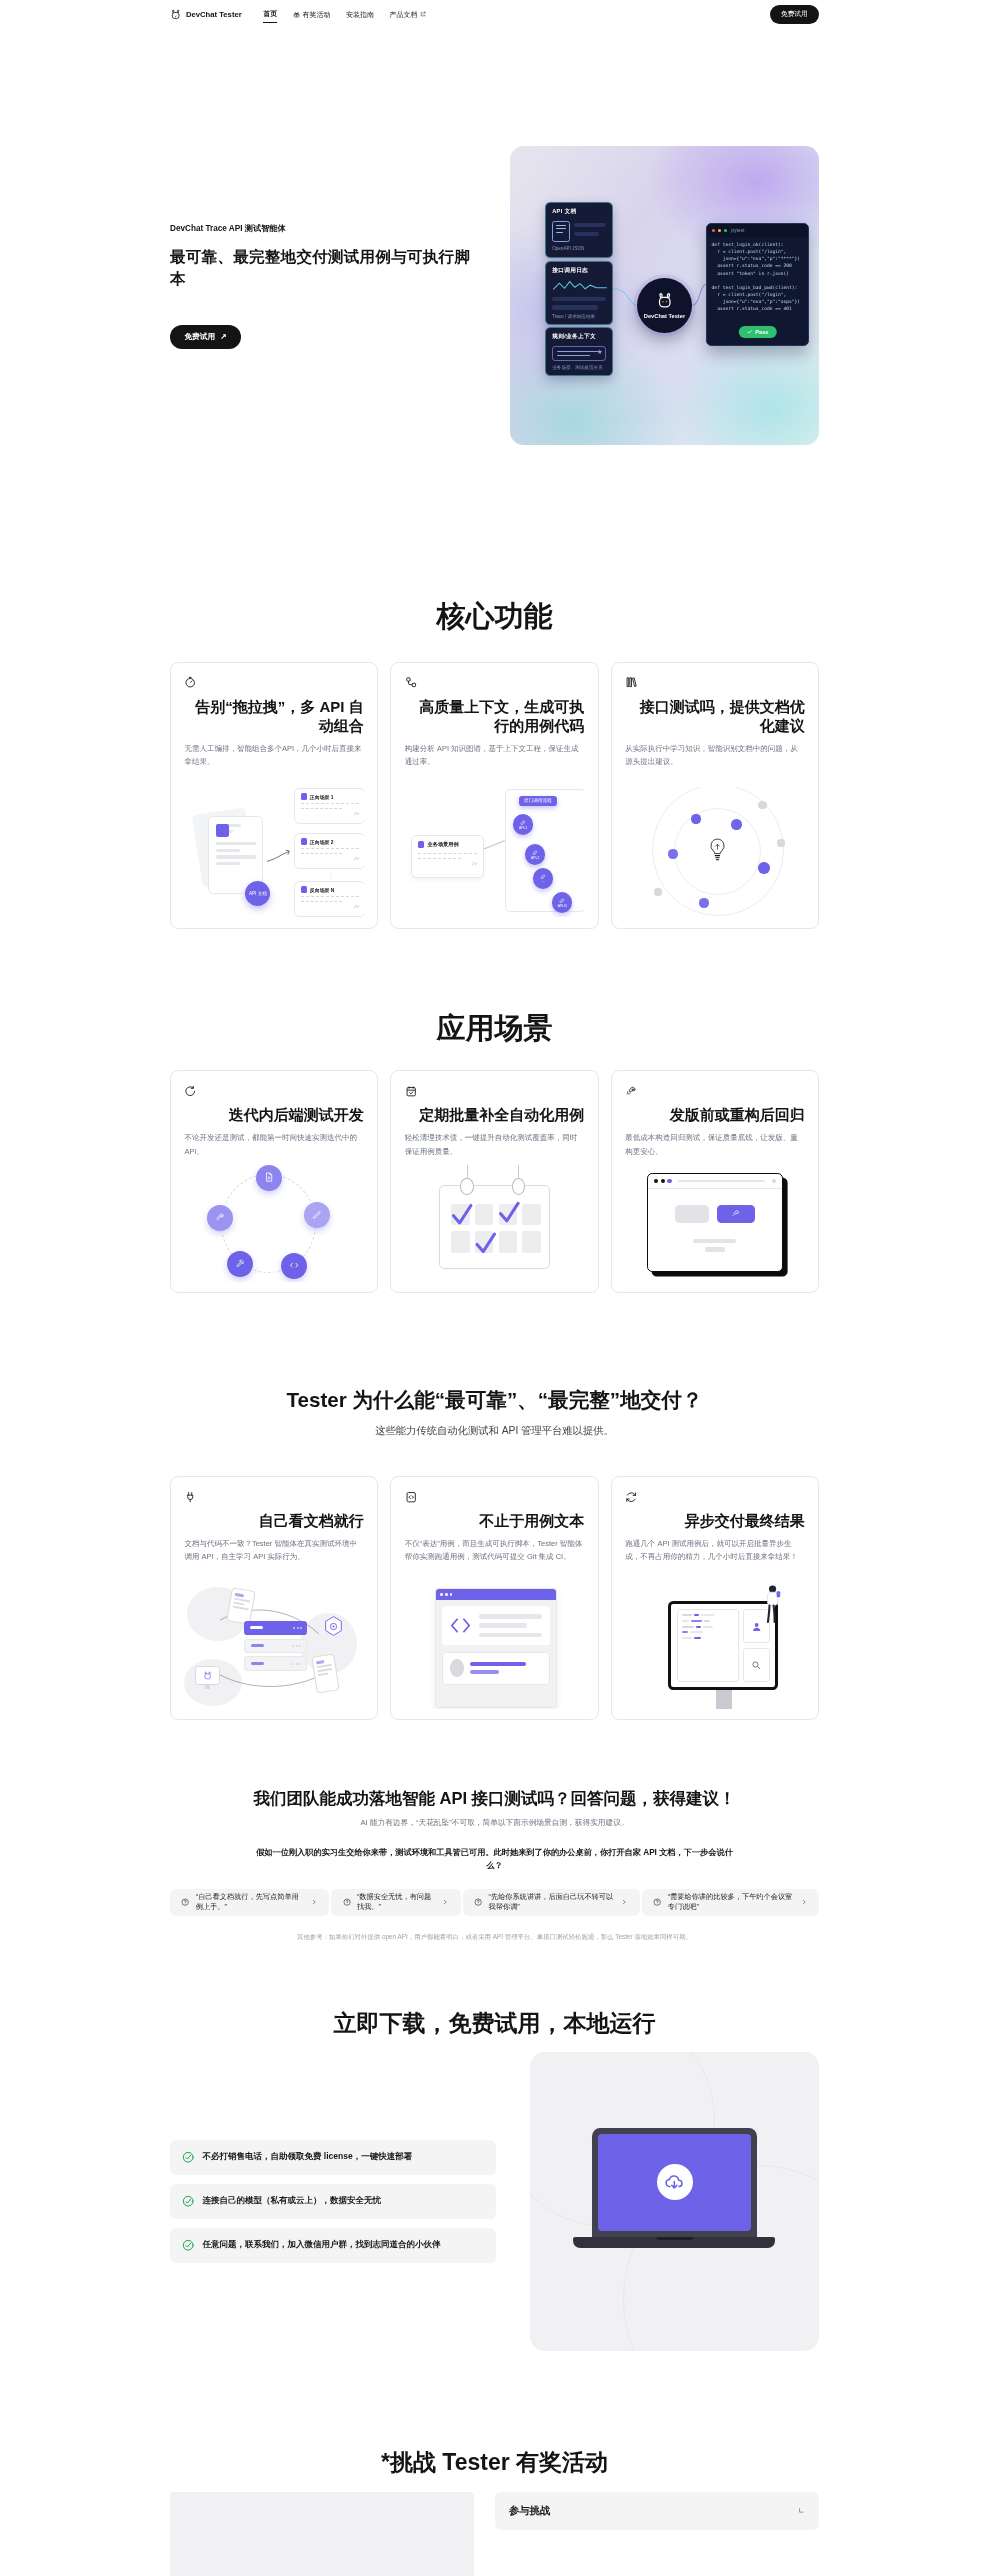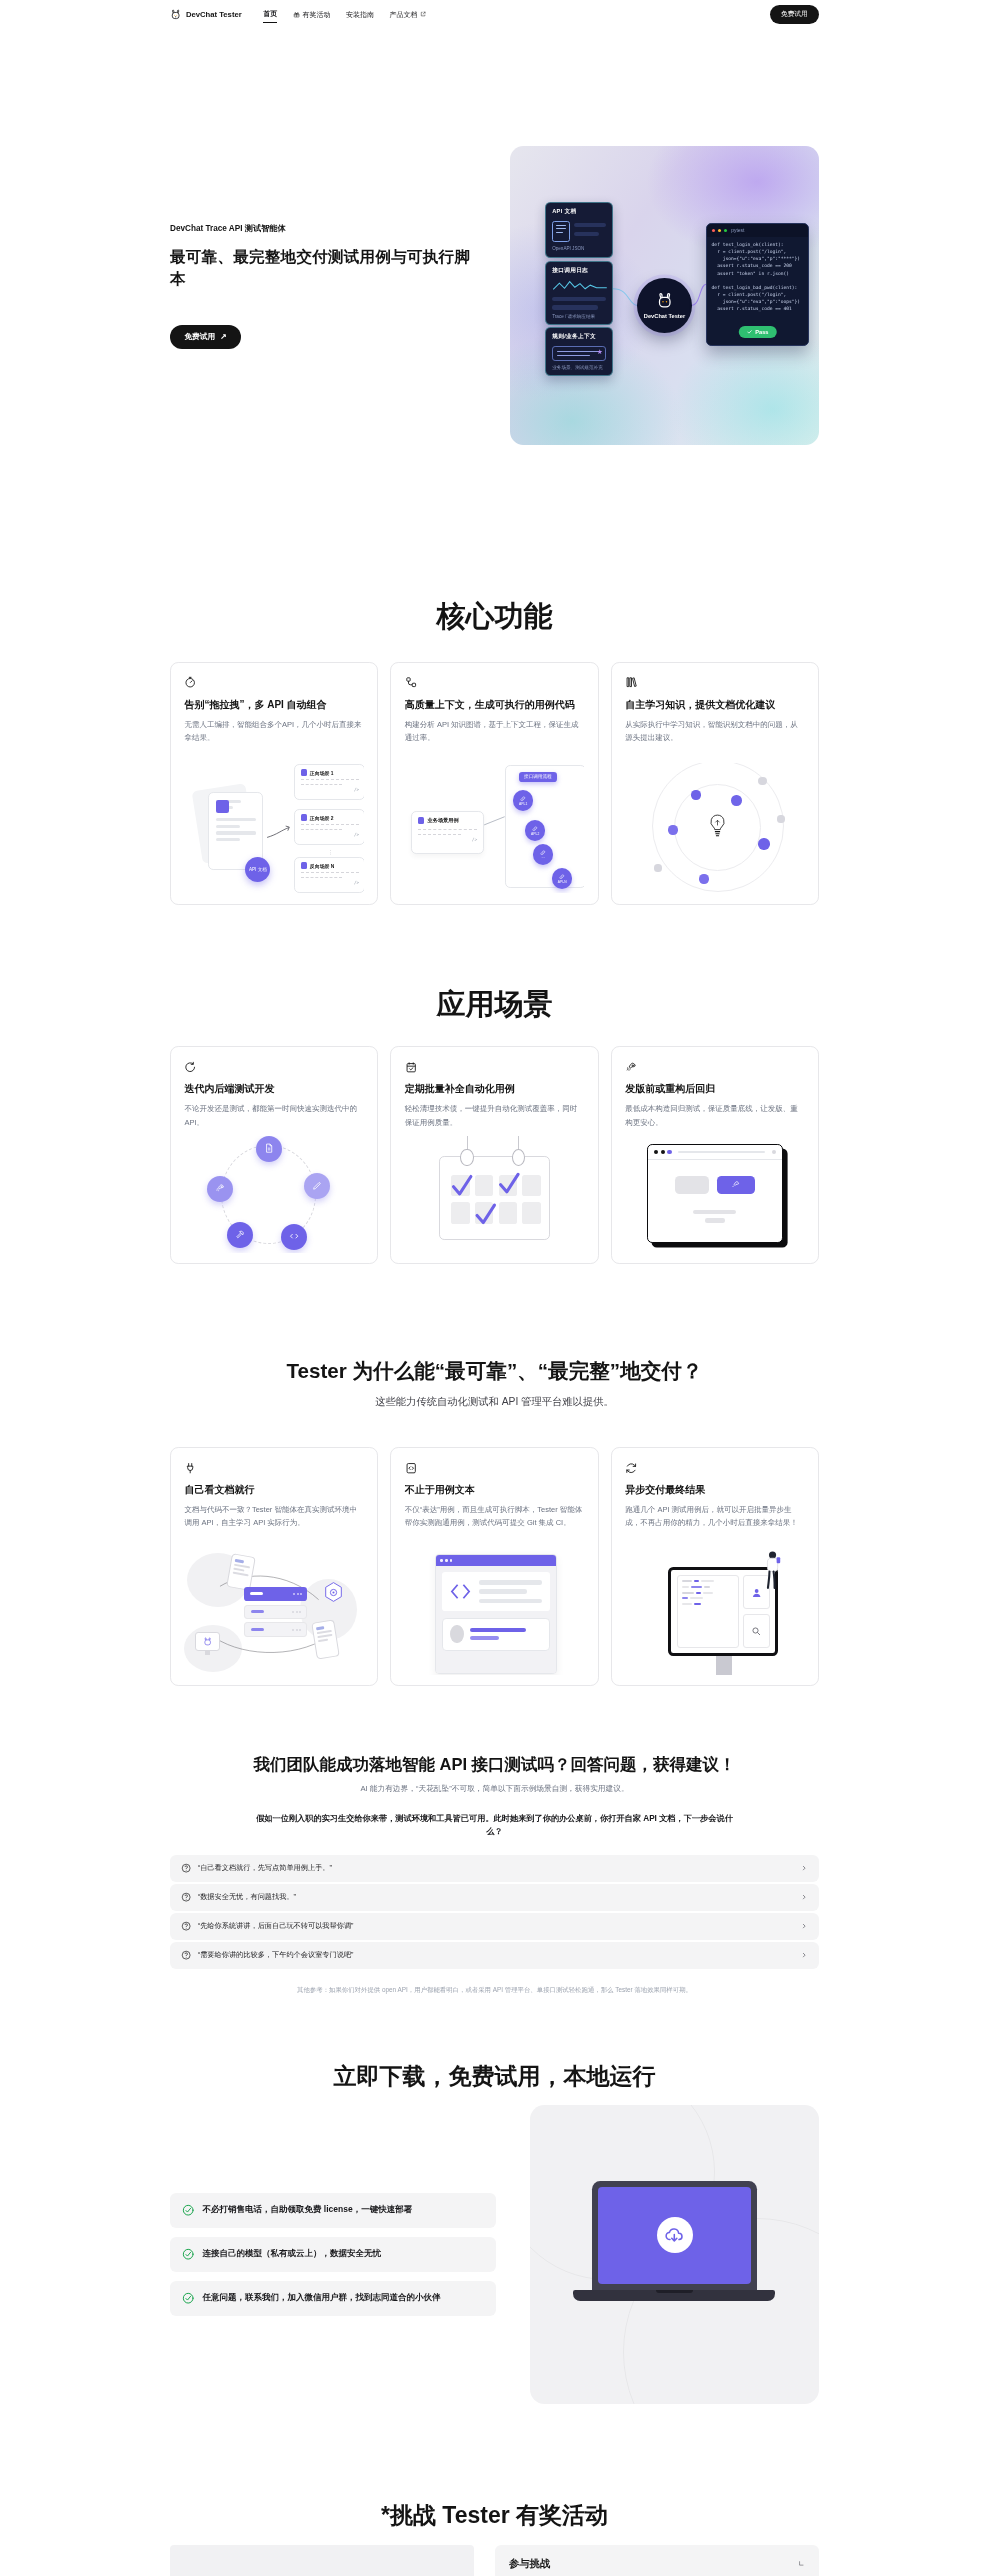--- a/index.html
+++ b/index.html
@@ -71,21 +71,21 @@
              display:flex; align-items:center; gap:3.1px; }
 
   
   .sec-title { text-align:center; font-weight:800; }
   .t56 { font-size:29px; }
   .t44 { font-size:23px; }
   .t32 { font-size:16.5px; }
   .cards3 { display:flex; gap:12.4px; }
   .card { flex:1; background:#fff; border:0.5px solid #e7e7ea; border-radius:8.2px; padding:13.4px 13.4px 10.3px; }
   .card-icon { height:13.4px; margin-bottom:8.2px; }
-  .card-h { font-size:10px; font-weight:800; margin-bottom:6.2px; }
+  .card-h { font-size:15px; font-weight:800; margin-bottom:6.2px;text-align:right; }
   .card-p { font-size:7.5px; color:#6b7280; line-height:1.75; }
   .illo { margin-top:6.2px; position:relative; overflow:hidden; }
 
   
   .ia-docback { position:absolute; left:12.4px; top:24px; width:54px; height:73px; background:#f3f4f6;
                 border-radius:5.2px; transform:rotate(-9deg); }
   .ia-doc { position:absolute; left:24px; top:29px; width:55px; height:78px; background:#fff;
             border:0.5px solid #e5e7eb; border-radius:5.2px; padding:6.2px; }
   .ia-doc .sq { width:13.4px; height:13.4px; background:#6e62e8; border-radius:2.1px; float:left; margin-right:4.1px; }
   .ia-doc .ln { height:3.1px; background:#e5e7eb; border-radius:1.5px; margin-bottom:3.6px; }
@@ -185,21 +185,21 @@
   .ii-trow { display:flex; gap:2.1px; align-items:center; margin-bottom:3.6px; }
   .ii-trow b { height:2.1px; border-radius:1px; }
   .ii-side { width:27px; display:flex; flex-direction:column; gap:4.1px; }
   .ii-mini { border:0.5px solid #e7e7ea; border-radius:3.1px; flex:1; display:flex; align-items:center; justify-content:center; }
   .ii-stand { position:absolute; left:91px; top:106px; width:15.5px; height:21.6px; background:#c9c9d1; }
 
   
   .quiz-sub { text-align:center; font-size:7.7px; color:#6b7280; margin-top:8.2px; }
   .quiz-scenario { text-align:center; font-size:8.2px; line-height:1.7; color:#18181b; width:484px;
                    margin:17.5px auto 0; font-weight:700; }
-  .quiz-list { display:flex; flex-direction:column; gap:2px; margin-top:15.5px; }
+  .quiz-list { display:flex; flex-direction:row; gap:2px; margin-top:15.5px; }
   .quiz-item { background:#f4f4f5; border-radius:6.2px; height:27px; display:flex; align-items:center;
                gap:6.2px; padding:0 11.3px; cursor:pointer; }
   .quiz-item .q { font-size:7.2px; color:#18181b; }
   .quiz-foot { text-align:center; font-size:6.4px; color:#9ca3af; margin-top:17.5px; }
 
   
   .dl-row { display:flex; gap:34px; margin-top:12.4px; align-items:center; }
   .dl-list { flex:1; display:flex; flex-direction:column; gap:8.8px; }
   .dl-item { background:#f4f4f5; border-radius:6.2px; height:35px; display:flex; align-items:center; gap:7.7px;
              padding:0 12.4px; font-size:8.5px; font-weight:600; color:#18181b; }
@@ -491,21 +491,21 @@
       </div>
     </div>
 
     <div class="card">
       <div class="card-icon">
         <svg width="12.4" height="12.4" viewBox="0 0 24 24" fill="none" stroke="#141414" stroke-width="1.7">
           <path d="M4 3.5h3.2v17H4zM9.4 3.5h3.2v17H9.4z"></path>
             <path d="M14.6 4.4l3.1-.8 4 15.9-3.1.8z"></path>
         </svg>
       </div>
-      <div class="card-h">自主学习知识，提供文档优化建议</div>
+      <div class="card-h">接口测试吗，提供文档优化建议</div>
       <p class="card-p" style="min-height:39px">从实际执行中学习知识，智能识别文档中的问题，从源头提出建议。</p>
       <div class="illo" style="height:130px">
         <div class="ic-ring" style="left:49px;top:20.6px;width:87px;height:87px"></div>
         <div class="ic-ring" style="left:27px;top:-3.1px;width:132px;height:132px"></div>
         <svg width="23" height="30" viewBox="0 0 44 58" style="position:absolute;left:81px;top:49px" fill="none" stroke="#141414" stroke-width="1.6">
           <path d="M22 6a13 13 0 0 1 8 23c-1.8 1.5-2.6 3-2.6 5H16.6c0-2-0.8-3.5-2.6-5A13 13 0 0 1 22 6z"></path>
           <path d="M17 38h10M18 42h8M19 46h6" stroke-width="2.2"></path>
           <path d="M22 16v10M18 20l4-4 4 4" stroke-width="1.3"></path>
         </svg>
         <div class="ic-dot" style="left:66px;top:27px;width:9.3px;height:9.3px;background:#6e62e8"></div>

